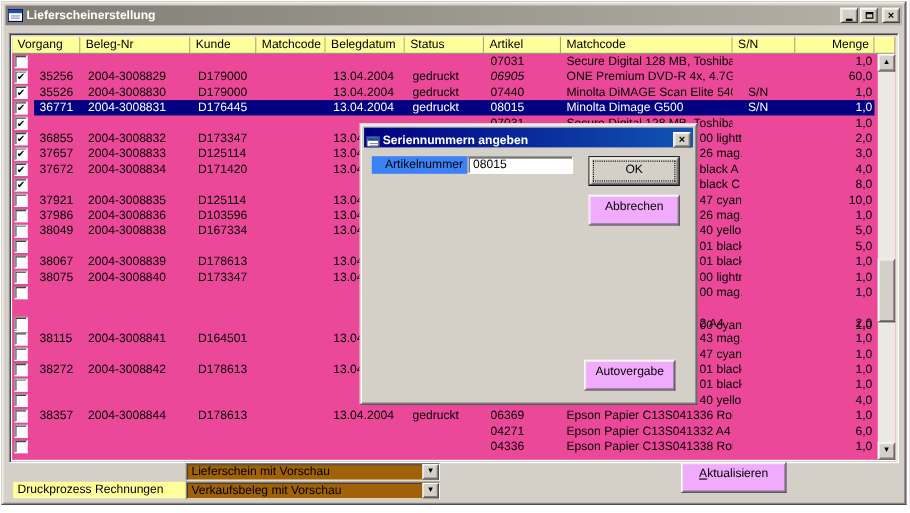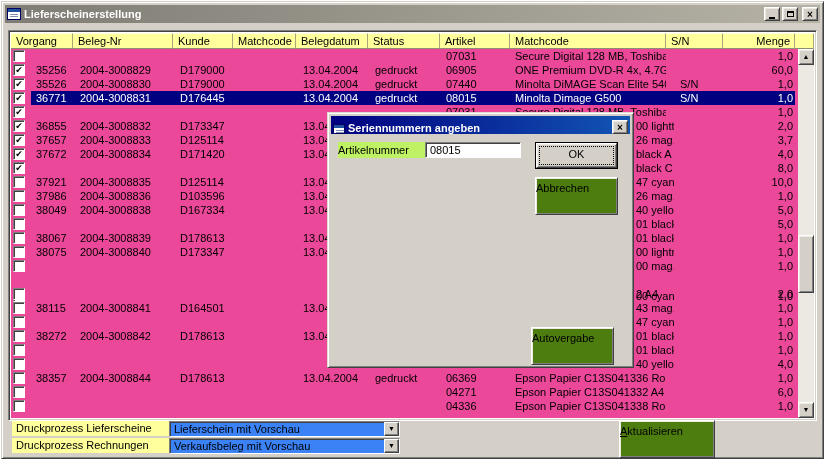--- a/index.html
+++ b/index.html
@@ -43,38 +43,38 @@
       font-size:9px;line-height:11px;text-align:center;color:#000;}
   
   .vscroll{position:absolute;left:787px;top:16px;width:16px;height:369px;background:#ece9e2;}
   .sbtn{position:absolute;left:0;width:16px;height:16px;background:#d4d0c8;box-sizing:border-box;
         border:1px solid;border-color:#fff #404040 #404040 #fff;box-shadow:inset 1px 1px 0 #ece9e2, inset -1px -1px 0 #808080;
         font-size:7px;line-height:13px;text-align:center;color:#000;}
   .sthumb{position:absolute;left:0;top:186px;width:16px;height:58px;background:#d4d0c8;box-sizing:border-box;
           border:1px solid;border-color:#fff #404040 #404040 #fff;box-shadow:inset 1px 1px 0 #ece9e2, inset -1px -1px 0 #808080;}
   
   .ylabel{position:absolute;left:10px;width:157px;height:15px;background:#ffff9c;line-height:15px;padding-left:4px;box-sizing:border-box;}
-  .combo{position:absolute;left:167px;width:231px;height:16px;background:#3b82f6;box-sizing:border-box;
+  .combo{position:absolute;left:167px;width:231px;height:16px;background:#a16207;box-sizing:border-box;
          border:1px solid;border-color:#808080 #fff #fff #808080;box-shadow:inset 1px 1px 0 #404040;}
   .combo .val{position:absolute;left:4px;top:0;line-height:14px;white-space:nowrap;}
   .combo .arrow{position:absolute;right:0;top:0;width:15px;height:14px;background:#d4d0c8;box-sizing:border-box;
                 border:1px solid;border-color:#fff #404040 #404040 #fff;box-shadow:inset -1px -1px 0 #808080;
                 font-size:7px;line-height:12px;text-align:center;}
-  .pushbtn{position:absolute;height:38px;background:#4d7c0f;box-sizing:border-box;line-height:20px;
+  .pushbtn{position:absolute;height:28px;background:#f0abfc;box-sizing:border-box;text-align:center;line-height:20px;
            border:1px solid;border-color:#fff #404040 #404040 #fff;box-shadow:inset 1px 1px 0 #ece9e2, inset -1px -1px 0 #808080;}
   .mn{text-decoration:underline;}
   
   .dialog{position:absolute;left:327px;top:112px;width:307px;height:256px;background:#d4d0c8;z-index:10;box-sizing:border-box;
           border:1px solid;border-color:#dfdbd3 #404040 #404040 #dfdbd3;
           box-shadow:inset 1px 1px 0 #fff, inset -1px -1px 0 #808080;}
   .dtitle{position:absolute;left:3px;top:3px;right:3px;height:18px;
           background:linear-gradient(90deg,#000080,#1255b4);display:flex;align-items:flex-end;}
   .dtitle .title{color:#fff;font-weight:bold;margin-left:3px;}
   .dtitle .tbbtn{margin-left:auto;margin-right:2px;}
-  .dlabel{position:absolute;left:10px;top:29px;width:87px;height:16px;background:#bef264;line-height:16px;padding-left:0;box-sizing:border-box;}
+  .dlabel{position:absolute;left:10px;top:29px;width:87px;height:16px;background:#3b82f6;line-height:16px;padding-left:12px;box-sizing:border-box;}
   .dinput{position:absolute;left:97px;top:29px;width:96px;height:16px;background:#fff;box-sizing:border-box;line-height:14px;padding-left:4px;
           border:1px solid;border-color:#808080 #fff #fff #808080;box-shadow:inset 1px 1px 0 #404040;}
   .okbtn{position:absolute;left:207px;top:29px;width:83px;height:27px;background:#000;padding:1px;box-sizing:border-box;}
   .okbtn .face{width:100%;height:100%;background:#d4d0c8;box-sizing:border-box;text-align:center;line-height:21px;
                border:1px solid;border-color:#fff #404040 #404040 #fff;box-shadow:inset 1px 1px 0 #ece9e2, inset -1px -1px 0 #808080;
                outline:1px dotted #000;outline-offset:-4px;}
   .grid{position:absolute;left:8px;top:54px;width:186px;height:182px;background:#fff;box-sizing:border-box;
         border:1px solid #808080;}
   .gh{position:absolute;top:0;height:14px;background:#ffff9c;box-sizing:border-box;line-height:13px;padding-left:4px;
       border-right:1px solid #a9a67c;border-bottom:1px solid #8e8c72;white-space:nowrap;overflow:hidden;}
@@ -128,21 +128,21 @@
               <span class="c" style="left: 504px; width: 151px;">Secure Digital 128 MB, Toshiba</span>
               <span class="c" style="left: 700px; width: 82px; text-align: right;">1,0</span>
             </div>
             <div class="row" style="top: 30px;">
               <span class="cb">✔</span>
               <span class="c" style="left: 25px; width: 44px;">35256</span>
               <span class="c" style="left: 69px; width: 95px;">2004-3008829</span>
               <span class="c" style="left: 169px; width: 58px;">D179000</span>
               <span class="c" style="left: 292px; width: 62px;">13.04.2004</span>
               <span class="c" style="left: 364px; width: 62px;">gedruckt</span>
-              <span class="c" style="left: 435px; width: 62px;">06905</span>
+              <span class="c" style="left: 435px; width: 62px; font-style: italic;">06905</span>
               <span class="c" style="left: 504px; width: 151px;">ONE Premium DVD-R 4x, 4.7GB, g</span>
               <span class="c" style="left: 700px; width: 82px; text-align: right;">60,0</span>
             </div>
             <div class="row" style="top: 44px;">
               <span class="cb">✔</span>
               <span class="c" style="left: 25px; width: 44px;">35526</span>
               <span class="c" style="left: 69px; width: 95px;">2004-3008830</span>
               <span class="c" style="left: 169px; width: 58px;">D179000</span>
               <span class="c" style="left: 292px; width: 62px;">13.04.2004</span>
               <span class="c" style="left: 364px; width: 62px;">gedruckt</span>
@@ -179,21 +179,21 @@
               <span class="c" style="left: 625px; width: 38px;">00 lightt</span>
               <span class="c" style="left: 700px; width: 82px; text-align: right;">2,0</span>
             </div>
             <div class="row" style="top: 100px;">
               <span class="cb">✔</span>
               <span class="c" style="left: 25px; width: 44px;">37657</span>
               <span class="c" style="left: 69px; width: 95px;">2004-3008833</span>
               <span class="c" style="left: 169px; width: 58px;">D125114</span>
               <span class="c" style="left: 292px; width: 62px;">13.04.2004</span>
               <span class="c" style="left: 625px; width: 38px;">26 mag.</span>
-              <span class="c" style="left: 700px; width: 82px; text-align: right;">3,7</span>
+              <span class="c" style="left: 700px; width: 82px; text-align: right;">3,0</span>
             </div>
             <div class="row" style="top: 114px;">
               <span class="cb">✔</span>
               <span class="c" style="left: 25px; width: 44px;">37672</span>
               <span class="c" style="left: 69px; width: 95px;">2004-3008834</span>
               <span class="c" style="left: 169px; width: 58px;">D171420</span>
               <span class="c" style="left: 292px; width: 62px;">13.04.2004</span>
               <span class="c" style="left: 625px; width: 38px;">black A</span>
               <span class="c" style="left: 700px; width: 82px; text-align: right;">4,0</span>
             </div>
@@ -325,21 +325,20 @@
             </div>
           </div>
         <div class="vscroll">
           <span class="sbtn" style="top:0;"><span>▲</span></span>
           <span class="sthumb"></span>
           <span class="sbtn" style="top:353px;"><span>▼</span></span>
         </div>
       </div>
     </div>
 
-    <div class="ylabel" style="top:419px;">Druckprozess Lieferscheine</div>
     <div class="combo" style="top:419px;">
       <span class="val">Lieferschein mit Vorschau</span>
       <span class="arrow">▼</span>
     </div>
     <div class="ylabel" style="top:436px;">Druckprozess Rechnungen</div>
     <div class="combo" style="top:436px;">
       <span class="val">Verkaufsbeleg mit Vorschau</span>
       <span class="arrow">▼</span>
     </div>
     <div class="pushbtn" style="left:617px;top:418px;width:96px;"><span></span><span class="mn">A</span><span>ktualisieren</span></div>

